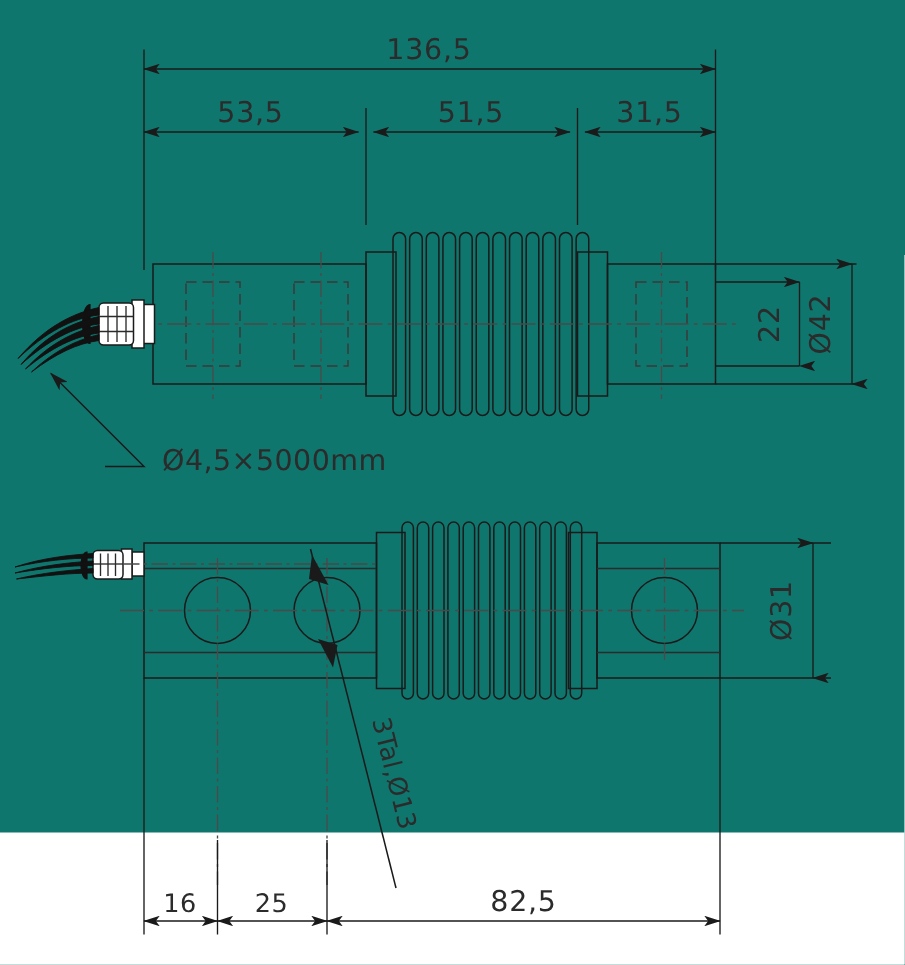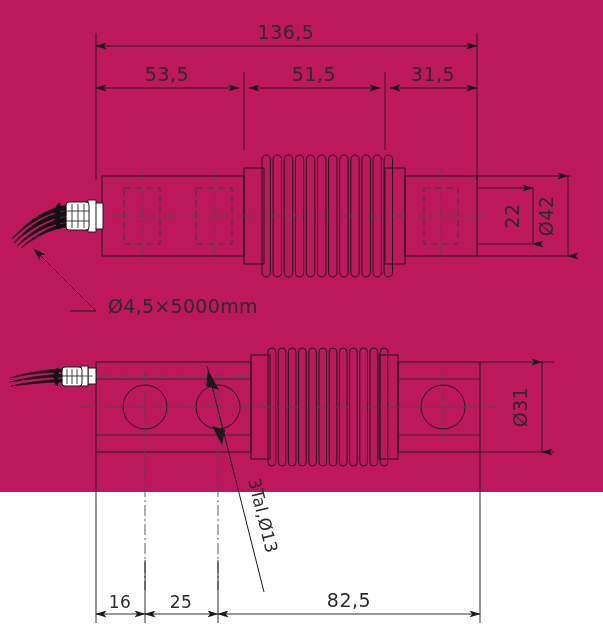--- a/index.html
+++ b/index.html
@@ -9,22 +9,22 @@
   }
   body {
     width: 603px;
     height: 643px;
     font-family: "DejaVu Sans", sans-serif;
     overflow: hidden;
   }
   #drawing-root {
     position: relative;
     width: 603px;
-    height: 492px;
-    background: #be185d;
+    height: 555px;
+    background: #0f766e;
   }
   svg#tech-drawing {
     display: block;
     width: 603px;
     height: 643px;
   }
   .ln {
     fill: none;
     stroke: #1a1a1a;
     stroke-width: 1;

